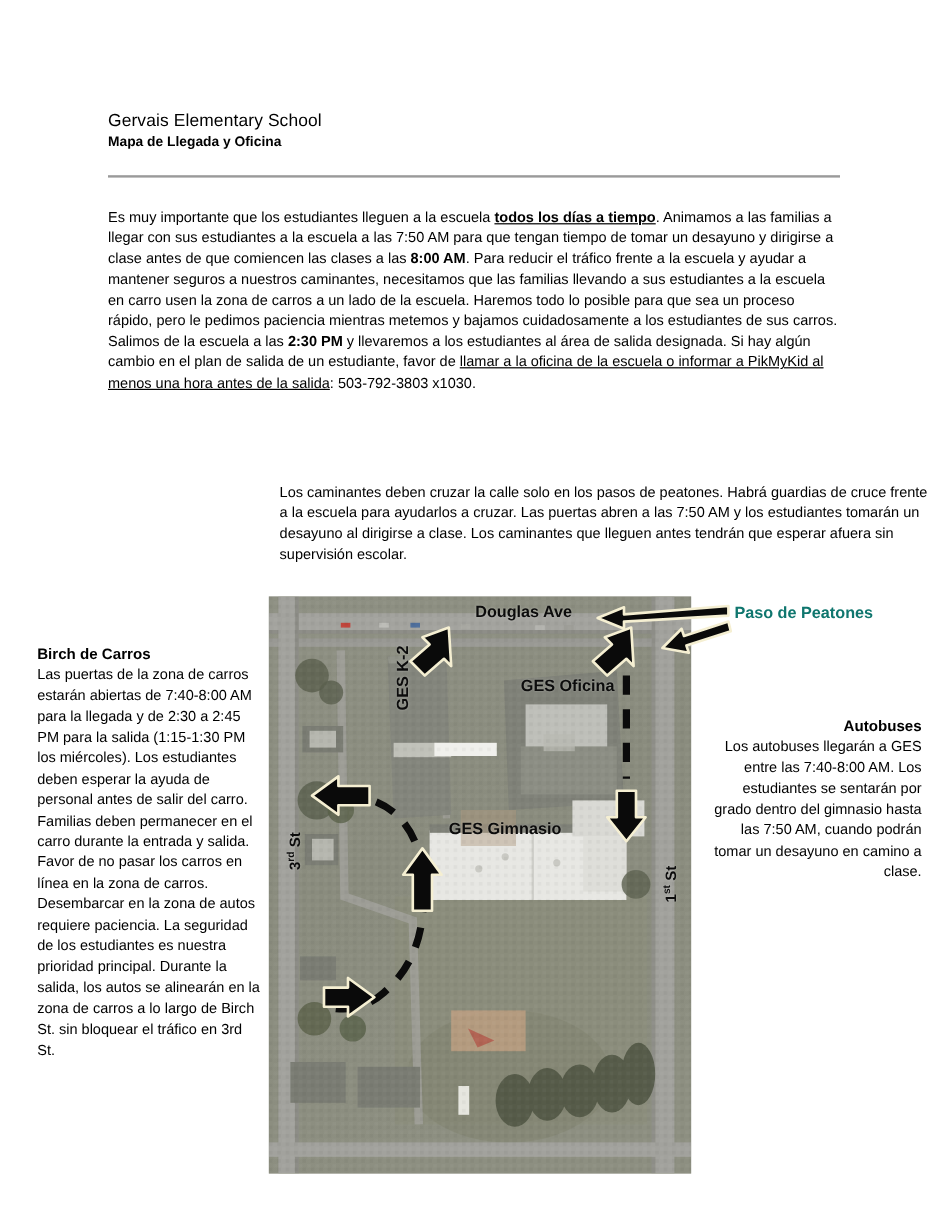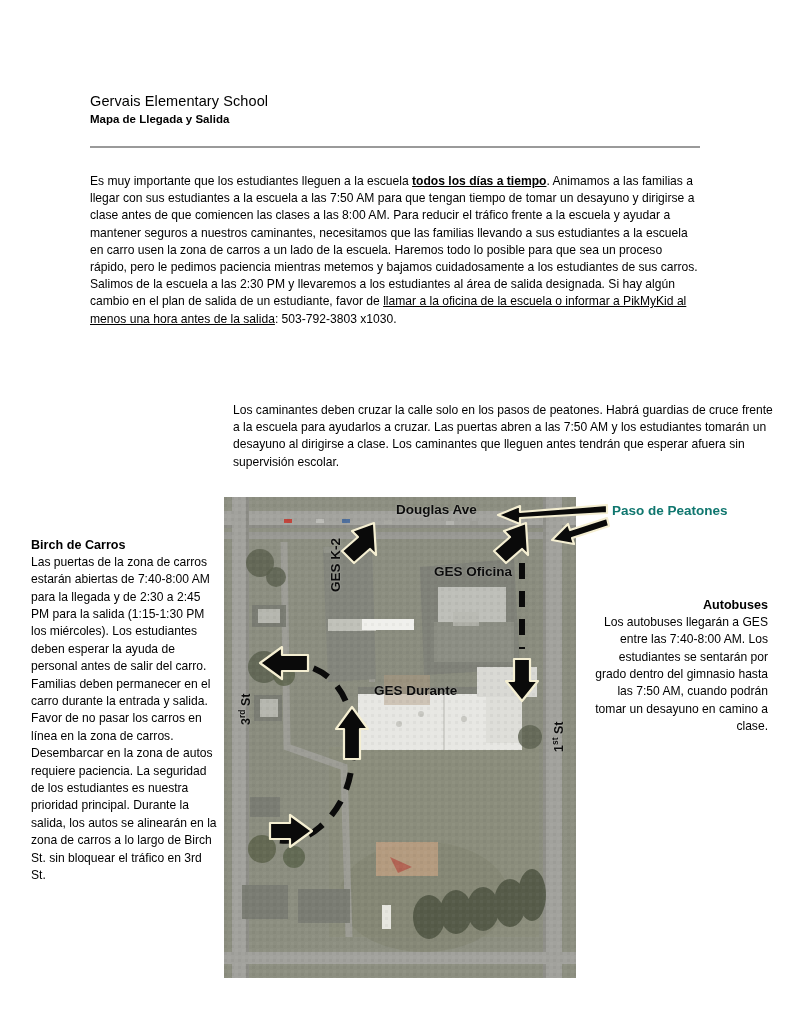--- a/index.html
+++ b/index.html
@@ -52,21 +52,21 @@
   
   .intro {
     position: absolute;
     left: 90px;
     top: 173px;
     width: 612px;
     font-size: 12.1px;
     line-height: 17.2px;
     text-align: left;
   }
-  .intro b { font-weight: normal; }
+  .intro b { font-weight: bold; }
   .u { text-decoration: underline; }
   .bu { font-weight: bold; text-decoration: underline; text-align: right; }
 
   
   .caminantes {
     position: absolute;
     left: 233px;
     top: 402px;
     width: 540px;
   }
@@ -164,21 +164,21 @@
     pointer-events: none;
   }
 </style>
 </head>
 <body>
 
 <div class="page">
 
   <div class="header">
     <div class="school-title">Gervais Elementary School</div>
-    <div class="doc-subtitle">Mapa de Llegada y Salida</div>
+    <div class="doc-subtitle">Mapa de Llegada y Oficina</div>
   </div>
   <div class="header-rule"></div>
 
   <div class="intro">
     <span>Es muy importante que los estudiantes lleguen a la escuela </span><span class="bu">todos los días a tiempo</span><span>. Animamos a las familias a llegar con sus estudiantes a la escuela a las 7:50 AM para que tengan tiempo de tomar un desayuno y dirigirse a clase antes de que comiencen las clases a las </span><b>8:00 AM</b><span>. Para reducir el tráfico frente a la escuela y ayudar a mantener seguros a nuestros caminantes, necesitamos que las familias llevando a sus estudiantes a la escuela en carro usen la zona de carros a un lado de la escuela. Haremos todo lo posible para que sea un proceso rápido, pero le pedimos paciencia mientras metemos y bajamos cuidadosamente a los estudiantes de sus carros. Salimos de la escuela a las </span><b>2:30 PM</b><span> y llevaremos a los estudiantes al área de salida designada. Si hay algún cambio en el plan de salida de un estudiante, favor de </span><span class="u">llamar a la oficina de la escuela o informar a PikMyKid al menos una hora antes de la salida</span><span>: 503-792-3803 x1030.</span>
   </div>
 
   <div class="caminantes">
     <div class="sec-body">Los caminantes deben cruzar la calle solo en los pasos de peatones. Habrá guardias de cruce frente a la escuela para ayudarlos a cruzar. Las puertas abren a las 7:50 AM y los estudiantes tomarán un desayuno al dirigirse a clase. Los caminantes que lleguen antes tendrán que esperar afuera sin supervisión escolar.</div>
   </div>
@@ -320,21 +320,21 @@
         <path d="M 150 26 L 128 34 L 134 40 L 118 54 L 130 66 L 146 52 L 152 58 Z" fill="#0a0a0a" stroke="#f5efd2" stroke-width="2.2" stroke-linejoin="round"></path>
       </g>
 
       <g>
         <path d="M 302 26 L 280 34 L 286 40 L 270 54 L 282 66 L 298 52 L 304 58 Z" fill="#0a0a0a" stroke="#f5efd2" stroke-width="2.2" stroke-linejoin="round"></path>
       </g>
     </svg>
 
     <div class="map-label" id="lbl-douglas">Douglas Ave</div>
     <div class="map-label" id="lbl-oficina">GES Oficina</div>
-    <div class="map-label" id="lbl-gim">GES Durante</div>
+    <div class="map-label" id="lbl-gim">GES Gimnasio</div>
     <div class="map-label" id="lbl-k2">GES K-2</div>
     <div class="map-label" id="lbl-3rd"><span>3</span><span class="sup">rd</span><span> St</span></div>
     <div class="map-label" id="lbl-1st"><span>1</span><span class="sup">st</span><span> St</span></div>
   </div>
 
   <div class="paso-label">Paso de Peatones</div>
 
   <svg class="overlay-svg" viewBox="0 0 791 1024">
 
     <g>

